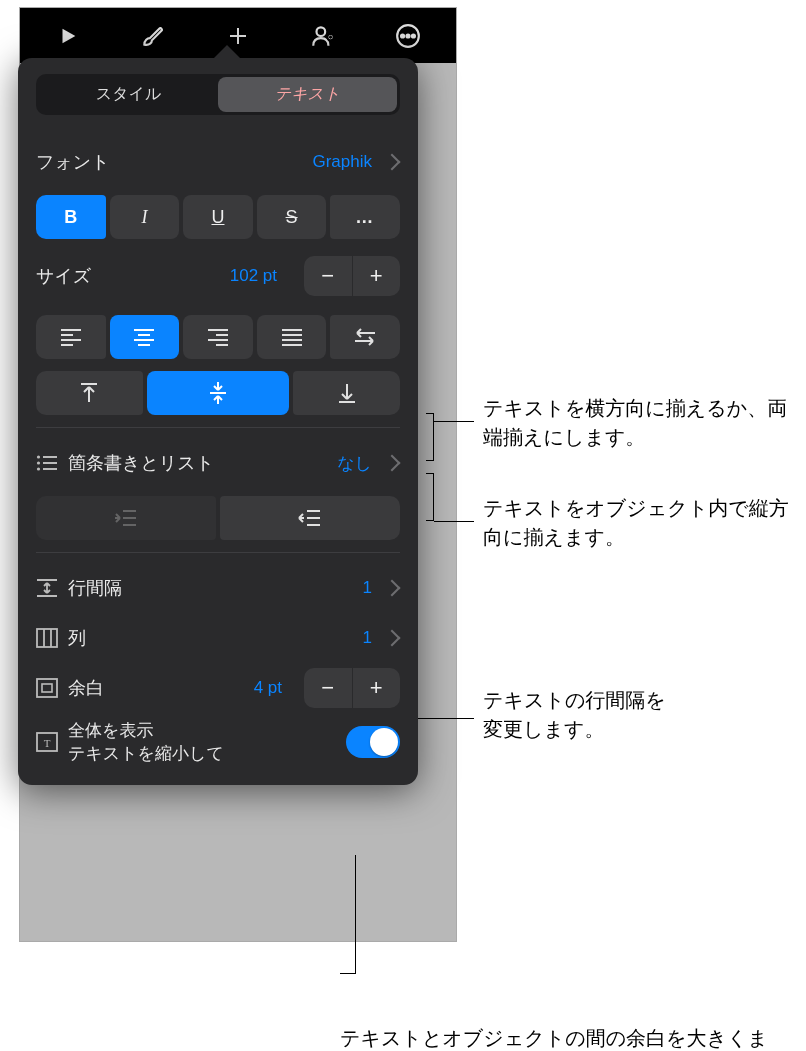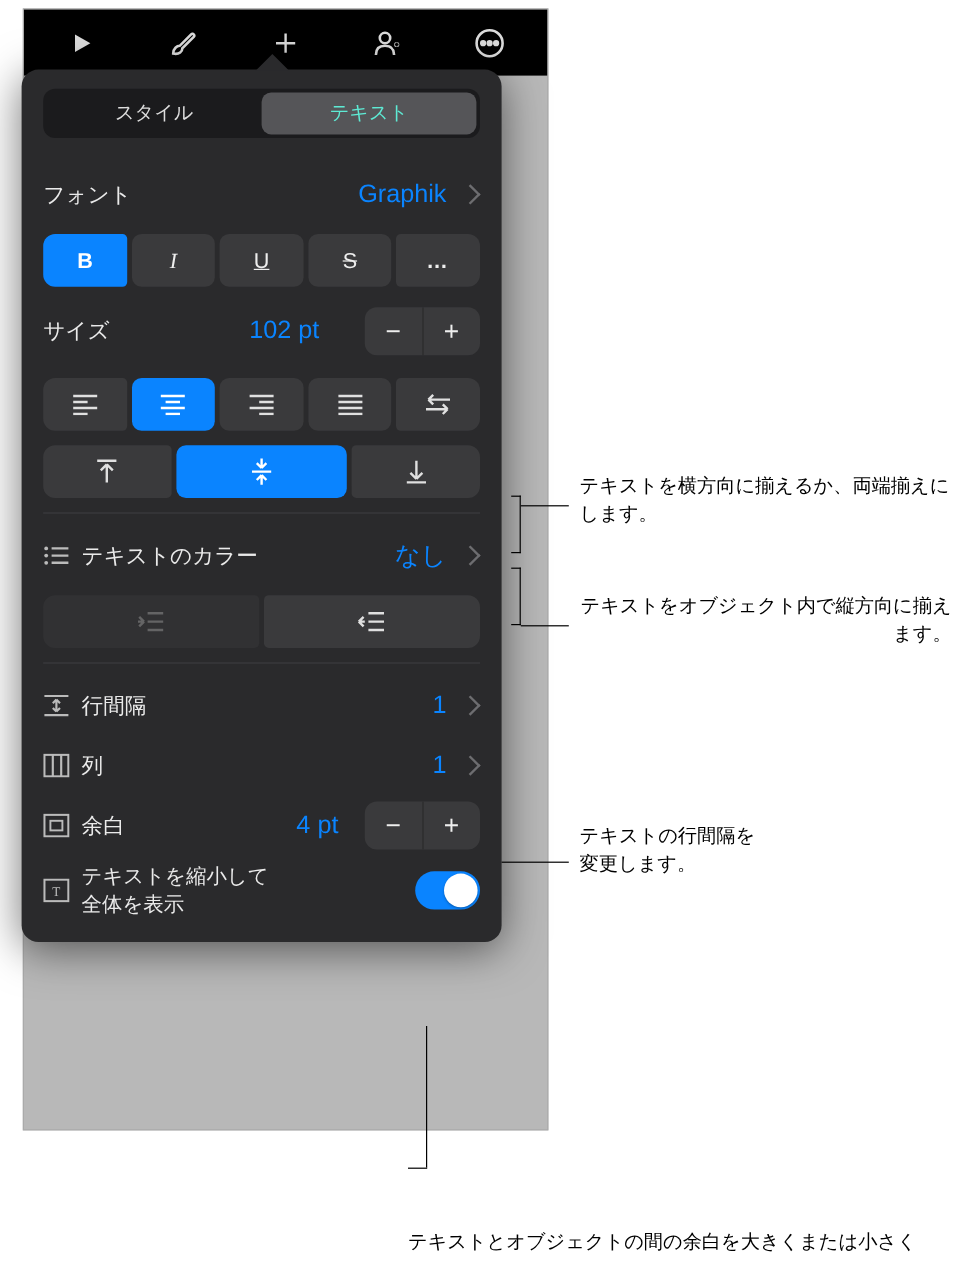--- a/index.html
+++ b/index.html
@@ -64,31 +64,31 @@
     margin-bottom: 22px;
   }
   .seg3 > div {
     flex: 1;
     text-align: center;
     padding: 7px 0;
     border-radius: 8px;
     font-size: 16px;
     color: #ddd;
   }
-  .seg3 > div.sel { background: #555558; color: #5eead4; }
+  .seg3 > div.sel { background: #555558; color: #fca5a5; font-style: italic; }
 
   .row {
     display: flex;
     align-items: center;
     min-height: 50px;
     gap: 10px;
   }
   .row .label { font-size: 18px; color: #eaeaea; flex: 0 0 auto; }
   .row .spacer { flex: 1; }
-  .row .value { color: #0a84ff; font-size: 21px; }
+  .row .value { color: #0a84ff; font-size: 17px; }
   .chev {
     width: 12px; height: 12px;
     border-right: 2.5px solid #6d6d70;
     border-top: 2.5px solid #6d6d70;
     transform: rotate(45deg);
     margin-left: 4px; margin-right: 2px;
   }
 
   .btnrow {
     display: flex; gap: 4px;
@@ -144,21 +144,21 @@
     position: absolute;
     right: 2px; top: 2px;
     width: 28px; height: 28px;
     background: #fff;
     border-radius: 50%;
     box-shadow: 0 1px 2px rgba(0,0,0,0.3);
   }
 
   .callout {
     position: absolute;
-    font-size: 16px;
+    font-size: 20px;
     color: #000;
     line-height: 1.45;
   }
   .lead {
     position: absolute;
     height: 1px;
     background: #000;
   }
   .lead.v {
     width: 1px; height: auto;
@@ -240,21 +240,21 @@
           <span style="text-decoration:line-through">S</span>
         </div>
       <div class="btn last">
           <span style="font-weight:700;letter-spacing:2px">…</span>
         </div>
     </div>
 
     <div class="row">
       <span class="label">サイズ</span>
       <span class="spacer"></span>
-      <span class="value" style="margin-right:28px">102 pt</span>
+      <span class="value" style="margin-right:17px">102 pt</span>
       <div class="stepper">
         <div>−</div>
         <div>+</div>
       </div>
     </div>
 
 
     <div class="btnrow" style="margin-top:14px">
       <div class="btn first">
         <svg width="22" height="18" viewBox="0 0 22 18">
@@ -304,21 +304,21 @@
 
     <div class="hr"></div>
 
     <div class="row">
       <svg width="22" height="18" viewBox="0 0 22 18">
           <path d="M7 3 H21 M7 9 H21 M7 15 H21" stroke="#bbb" stroke-width="2"></path>
           <circle cx="2.5" cy="3" r="1.6" fill="#bbb"></circle>
           <circle cx="2.5" cy="9" r="1.6" fill="#bbb"></circle>
           <circle cx="2.5" cy="15" r="1.6" fill="#bbb"></circle>
         </svg>
-      <span class="label">テキストのカラー</span>
+      <span class="label">箇条書きとリスト</span>
       <span class="spacer"></span>
       <span class="value">なし</span>
       <span class="chev"></span>
     </div>
 
     <div class="btnrow">
       <div class="btn first" style="opacity:0.45">
         <svg width="24" height="18" viewBox="0 0 24 18">
             <path d="M9 2 H22 M9 9 H22 M9 16 H22 M6 9 L2 5 M6 9 L2 13 M6 9 H1" stroke="#aaa"></path>
           </svg>
@@ -366,37 +366,37 @@
         <div>+</div>
       </div>
     </div>
 
     <div class="row" style="margin-top:4px">
       <svg width="22" height="20" viewBox="0 0 22 20">
           <rect x="1" y="1" width="20" height="18" stroke="#bbb" stroke-width="1.8" fill="none"></rect>
           <text x="11" y="15" text-anchor="middle" font-size="11" fill="#bbb" font-family="serif">T</text>
         </svg>
       <div style="display:flex;flex-direction:column">
+        <span class="label" style="font-size:17px">全体を表示</span>
         <span class="label" style="font-size:17px">テキストを縮小して</span>
-        <span class="label" style="font-size:17px">全体を表示</span>
       </div>
       <span class="spacer"></span>
       <div class="toggle"></div>
     </div>
 
   </div>
 </div>
 
 <div class="bracket" style="left:426px; top:413px; height:48px;"></div>
 <div class="lead" style="left:434px; top:421px; width:40px;"></div>
 <div class="callout" style="left:483px; top:394px; width:310px;">テキストを横方向に揃えるか、両端揃えにします。</div>
 
 <div class="bracket" style="left:426px; top:473px; height:48px;"></div>
 <div class="lead" style="left:434px; top:521px; width:40px;"></div>
-<div class="callout" style="left:483px; top:494px; width:310px;text-align:right;">テキストをオブジェクト内で縦方向に揃えます。</div>
+<div class="callout" style="left:483px; top:494px; width:310px;">テキストをオブジェクト内で縦方向に揃えます。</div>
 
 <div class="lead" style="left:418px; top:718px; width:56px;"></div>
 <div class="callout" style="left:483px; top:686px; width:260px; white-space:pre-line;">テキストの行間隔を
 変更します。</div>
 
 <div class="lead v" style="left:355px; top:855px; height:118px; width:1px;"></div>
 <div class="lead" style="left:340px; top:973px; width:16px;"></div>
 <div class="callout" style="left:340px; top:980px; width:440px;margin-top:44px;">テキストとオブジェクトの間の余白を大きくまたは小さくします。</div>
 
 </body></html>

